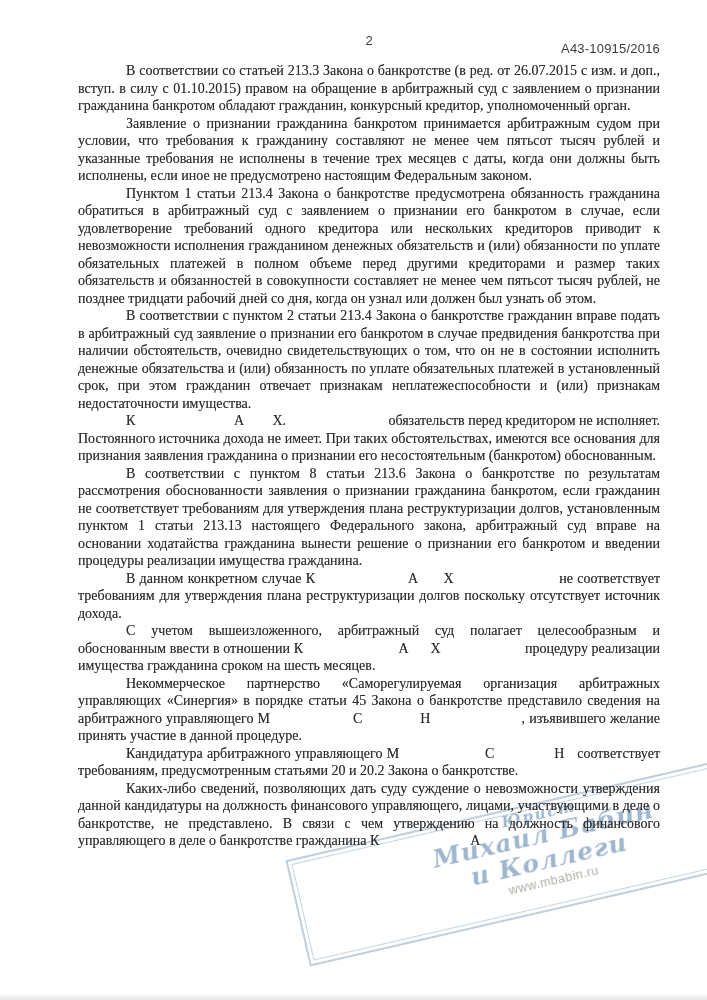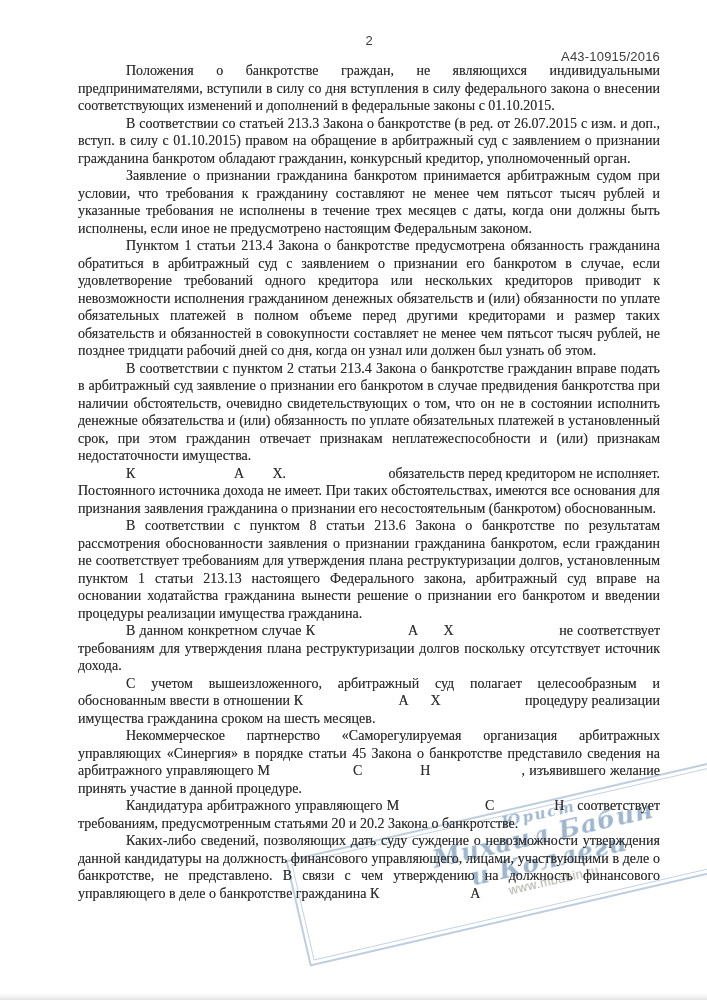--- a/index.html
+++ b/index.html
@@ -21,21 +21,21 @@
     height:16px;
     margin-bottom:13px;
     font-family:"Liberation Sans", sans-serif;
     font-size:13px;
     color:#3c3c3c;
   }
   .doc-header .page-num {
     position:absolute; left:50%; transform:translateX(-50%);
   }
   .doc-header .case-num {
-    position:absolute; right:0; top:16px;
+    position:absolute; right:0; top:8px;
     letter-spacing:.2px;
   }
   .body-text p {
     margin:0;
     text-indent:48px;
     text-align:justify;
     font-size:14px;
     line-height:17.5px;
     color:#2d2d2d;
     text-shadow:0 0 .5px rgba(45,45,45,.55);
@@ -95,21 +95,20 @@
   </div>
 
   <div class="content">
 
     <div class="doc-header">
       <span class="page-num">2</span>
       <span class="case-num">А43-10915/2016</span>
     </div>
 
     <div class="body-text">
-      <p>Положения о банкротстве граждан, не являющихся индивидуальными предпринимателями, вступили в силу со дня вступления в силу федерального закона о внесении соответствующих изменений и дополнений в федеральные законы с 01.10.2015.</p>
       <p>В соответствии со статьей 213.3 Закона о банкротстве (в ред. от 26.07.2015 с изм. и доп., вступ. в силу с 01.10.2015) правом на обращение в арбитражный суд с заявлением о признании гражданина банкротом обладают гражданин, конкурсный кредитор, уполномоченный орган.</p>
       <p>Заявление о признании гражданина банкротом принимается арбитражным судом при условии, что требования к гражданину составляют не менее чем пятьсот тысяч рублей и указанные требования не исполнены в течение трех месяцев с даты, когда они должны быть исполнены, если иное не предусмотрено настоящим Федеральным законом.</p>
       <p>Пунктом 1 статьи 213.4 Закона о банкротстве предусмотрена обязанность гражданина обратиться в арбитражный суд с заявлением о признании его банкротом в случае, если удовлетворение требований одного кредитора или нескольких кредиторов приводит к невозможности исполнения гражданином денежных обязательств и (или) обязанности по уплате обязательных платежей в полном объеме перед другими кредиторами и размер таких обязательств и обязанностей в совокупности составляет не менее чем пятьсот тысяч рублей, не позднее тридцати рабочий дней со дня, когда он узнал или должен был узнать об этом.</p>
       <p>В соответствии с пунктом 2 статьи 213.4 Закона о банкротстве гражданин вправе подать в арбитражный суд заявление о признании его банкротом в случае предвидения банкротства при наличии обстоятельств, очевидно свидетельствующих о том, что он не в состоянии исполнить денежные обязательства и (или) обязанность по уплате обязательных платежей в установленный срок, при этом гражданин отвечает признакам неплатежеспособности и (или) признакам недостаточности имущества.</p>
       <p>К&nbsp;&nbsp;&nbsp;&nbsp;&nbsp;&nbsp;&nbsp;&nbsp;&nbsp;&nbsp;&nbsp;&nbsp;&nbsp;&nbsp;&nbsp;&nbsp;&nbsp;&nbsp;&nbsp;&nbsp;&nbsp;&nbsp;&nbsp;&nbsp;&nbsp;&nbsp;&nbsp;&nbsp;А&nbsp;&nbsp;&nbsp;&nbsp;&nbsp;&nbsp;&nbsp;&nbsp;Х.&nbsp;&nbsp;&nbsp;&nbsp;&nbsp;&nbsp;&nbsp;&nbsp;&nbsp;&nbsp;&nbsp;&nbsp;&nbsp;&nbsp;&nbsp;&nbsp;&nbsp;&nbsp;&nbsp;&nbsp;&nbsp;&nbsp;&nbsp;&nbsp;&nbsp;&nbsp;&nbsp;&nbsp; обязательств перед кредитором не исполняет. Постоянного источника дохода не имеет. При таких обстоятельствах, имеются все основания для признания заявления гражданина о признании его несостоятельным (банкротом) обоснованным.</p>
       <p>В соответствии с пунктом 8 статьи 213.6 Закона о банкротстве по результатам рассмотрения обоснованности заявления о признании гражданина банкротом, если гражданин не соответствует требованиям для утверждения плана реструктуризации долгов, установленным пунктом 1 статьи 213.13 настоящего Федерального закона, арбитражный суд вправе на основании ходатайства гражданина вынести решение о признании его банкротом и введении процедуры реализации имущества гражданина.</p>
       <p>В данном конкретном случае К&nbsp;&nbsp;&nbsp;&nbsp;&nbsp;&nbsp;&nbsp;&nbsp;&nbsp;&nbsp;&nbsp;&nbsp;&nbsp;&nbsp;&nbsp;&nbsp;&nbsp;&nbsp;&nbsp;&nbsp;&nbsp;&nbsp;А&nbsp;&nbsp;&nbsp;&nbsp;&nbsp;&nbsp;Х&nbsp;&nbsp;&nbsp;&nbsp;&nbsp;&nbsp;&nbsp;&nbsp;&nbsp;&nbsp;&nbsp;&nbsp;&nbsp;&nbsp;&nbsp;&nbsp;&nbsp;&nbsp;&nbsp;&nbsp;&nbsp;&nbsp;&nbsp;&nbsp; не соответствует требованиям для утверждения плана реструктуризации долгов поскольку отсутствует источник дохода.</p>
       <p>С учетом вышеизложенного, арбитражный суд полагает целесообразным и обоснованным ввести в отношении К&nbsp;&nbsp;&nbsp;&nbsp;&nbsp;&nbsp;&nbsp;&nbsp;&nbsp;&nbsp;&nbsp;&nbsp;&nbsp;&nbsp;&nbsp;&nbsp;&nbsp;&nbsp;&nbsp;&nbsp;&nbsp;&nbsp;&nbsp;&nbsp;&nbsp;&nbsp;А&nbsp;&nbsp;&nbsp;&nbsp;&nbsp;&nbsp;Х&nbsp;&nbsp;&nbsp;&nbsp;&nbsp;&nbsp;&nbsp;&nbsp;&nbsp;&nbsp;&nbsp;&nbsp;&nbsp;&nbsp;&nbsp;&nbsp;&nbsp;&nbsp;&nbsp;&nbsp;&nbsp;&nbsp; процедуру реализации имущества гражданина сроком на шесть месяцев.</p>
       <p>Некоммерческое партнерство «Саморегулируемая организация арбитражных управляющих «Синергия» в порядке статьи 45 Закона о банкротстве представило сведения на арбитражного управляющего М&nbsp;&nbsp;&nbsp;&nbsp;&nbsp;&nbsp;&nbsp;&nbsp;&nbsp;&nbsp;&nbsp;&nbsp;&nbsp;&nbsp;&nbsp;&nbsp;&nbsp;&nbsp;&nbsp;&nbsp;С&nbsp;&nbsp;&nbsp;&nbsp;&nbsp;&nbsp;&nbsp;&nbsp;&nbsp;&nbsp;&nbsp;&nbsp;&nbsp;&nbsp;Н&nbsp;&nbsp;&nbsp;&nbsp;&nbsp;&nbsp;&nbsp;&nbsp;&nbsp;&nbsp;&nbsp;&nbsp;&nbsp;&nbsp;&nbsp;&nbsp;&nbsp;&nbsp;&nbsp;&nbsp;&nbsp;&nbsp;, изъявившего желание принять участие в данной процедуре.</p>
       <p>Кандидатура арбитражного управляющего М&nbsp;&nbsp;&nbsp;&nbsp;&nbsp;&nbsp;&nbsp;&nbsp;&nbsp;&nbsp;&nbsp;&nbsp;&nbsp;&nbsp;&nbsp;&nbsp;&nbsp;&nbsp;&nbsp;&nbsp;С&nbsp;&nbsp;&nbsp;&nbsp;&nbsp;&nbsp;&nbsp;&nbsp;&nbsp;&nbsp;&nbsp;&nbsp;&nbsp;&nbsp;Н&nbsp;&nbsp; соответствует требованиям, предусмотренным статьями 20 и 20.2 Закона о банкротстве.</p>

